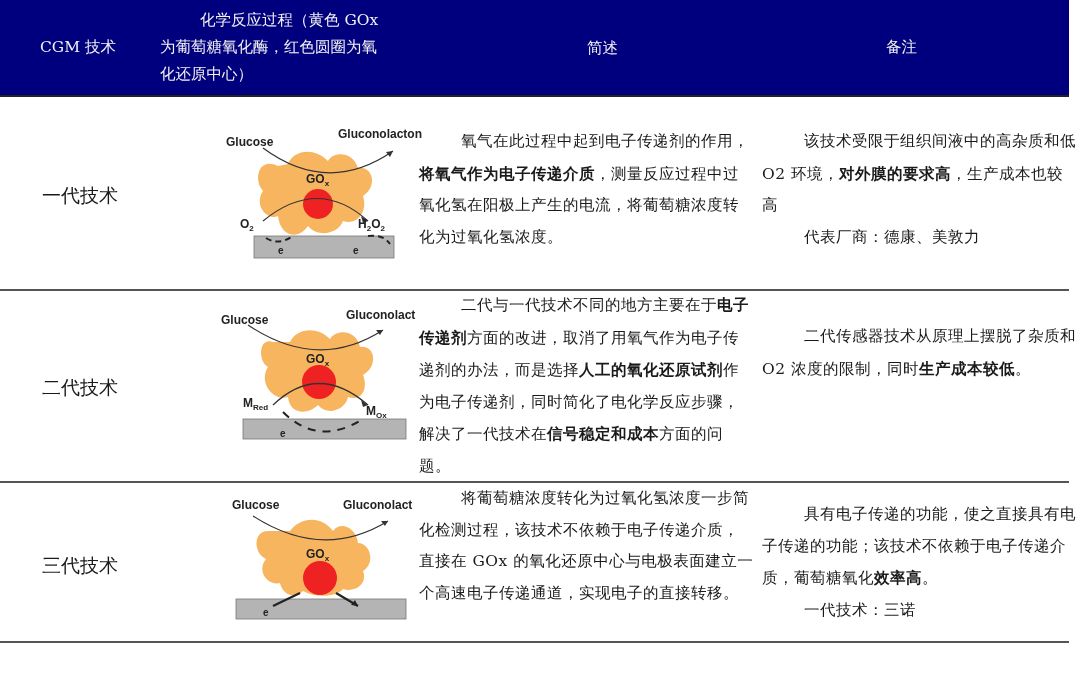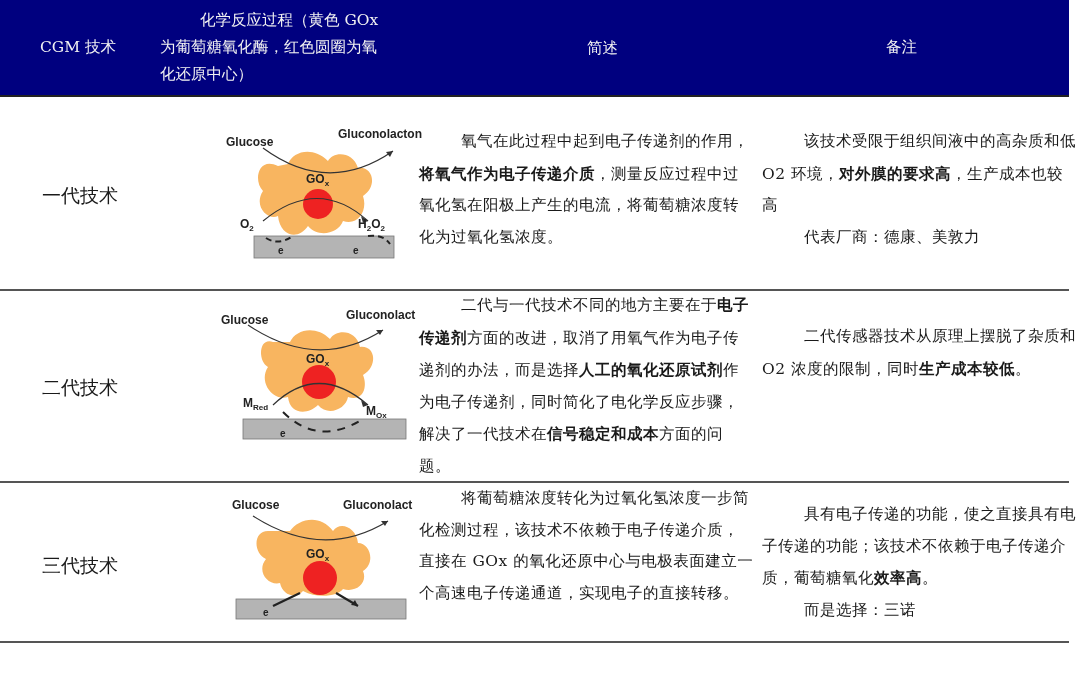--- a/index.html
+++ b/index.html
@@ -126,18 +126,18 @@
         <path d="M118 102 L140 115" stroke="#222" stroke-width="2.2" fill="none"></path>
         <polygon points="140,115 133,114 137,109" fill="#222"></polygon>
         <text x="45" y="125" font-size="10" fill="#222">e</text>
       </svg>
     </div>
     <div class="desc" style="top:0px;">
       <span class="indent"></span><span>将葡萄糖浓度转化为过氧化氢浓度</span><span>一步简化检测过程，该技术不依赖于电子传递介质，直接在 GOx 的氧化还原中心与电极表面建立一个高速电子传递通道，实现电子的直接转移。</span>
     </div>
     <div class="note" style="top:16px;">
       <span class="indent"></span><span>具有电子传递的功能，使之直接</span><span>具有电子传递的功能；该技术不依赖于电子传递介质，葡萄糖氧化</span><b>效率高</b><span>。</span>
-      <span class="vendor">而是选择：三诺</span>
+      <span class="vendor">一代技术：三诺</span>
     </div>
   </div>
   <div class="row-divider" style="top:641px;"></div>
 
 </div>
 
 </body></html>

